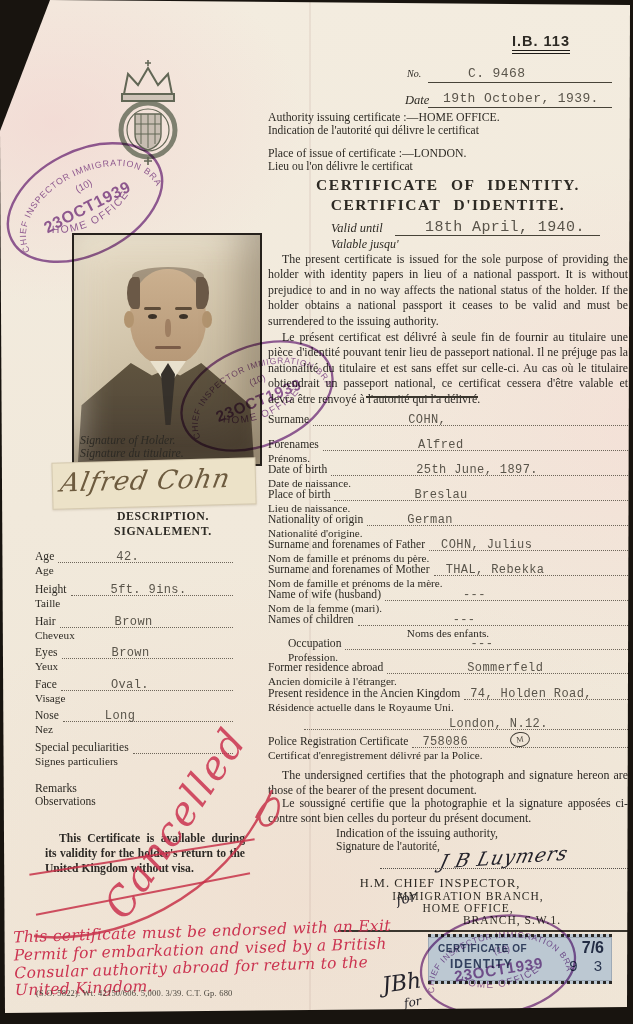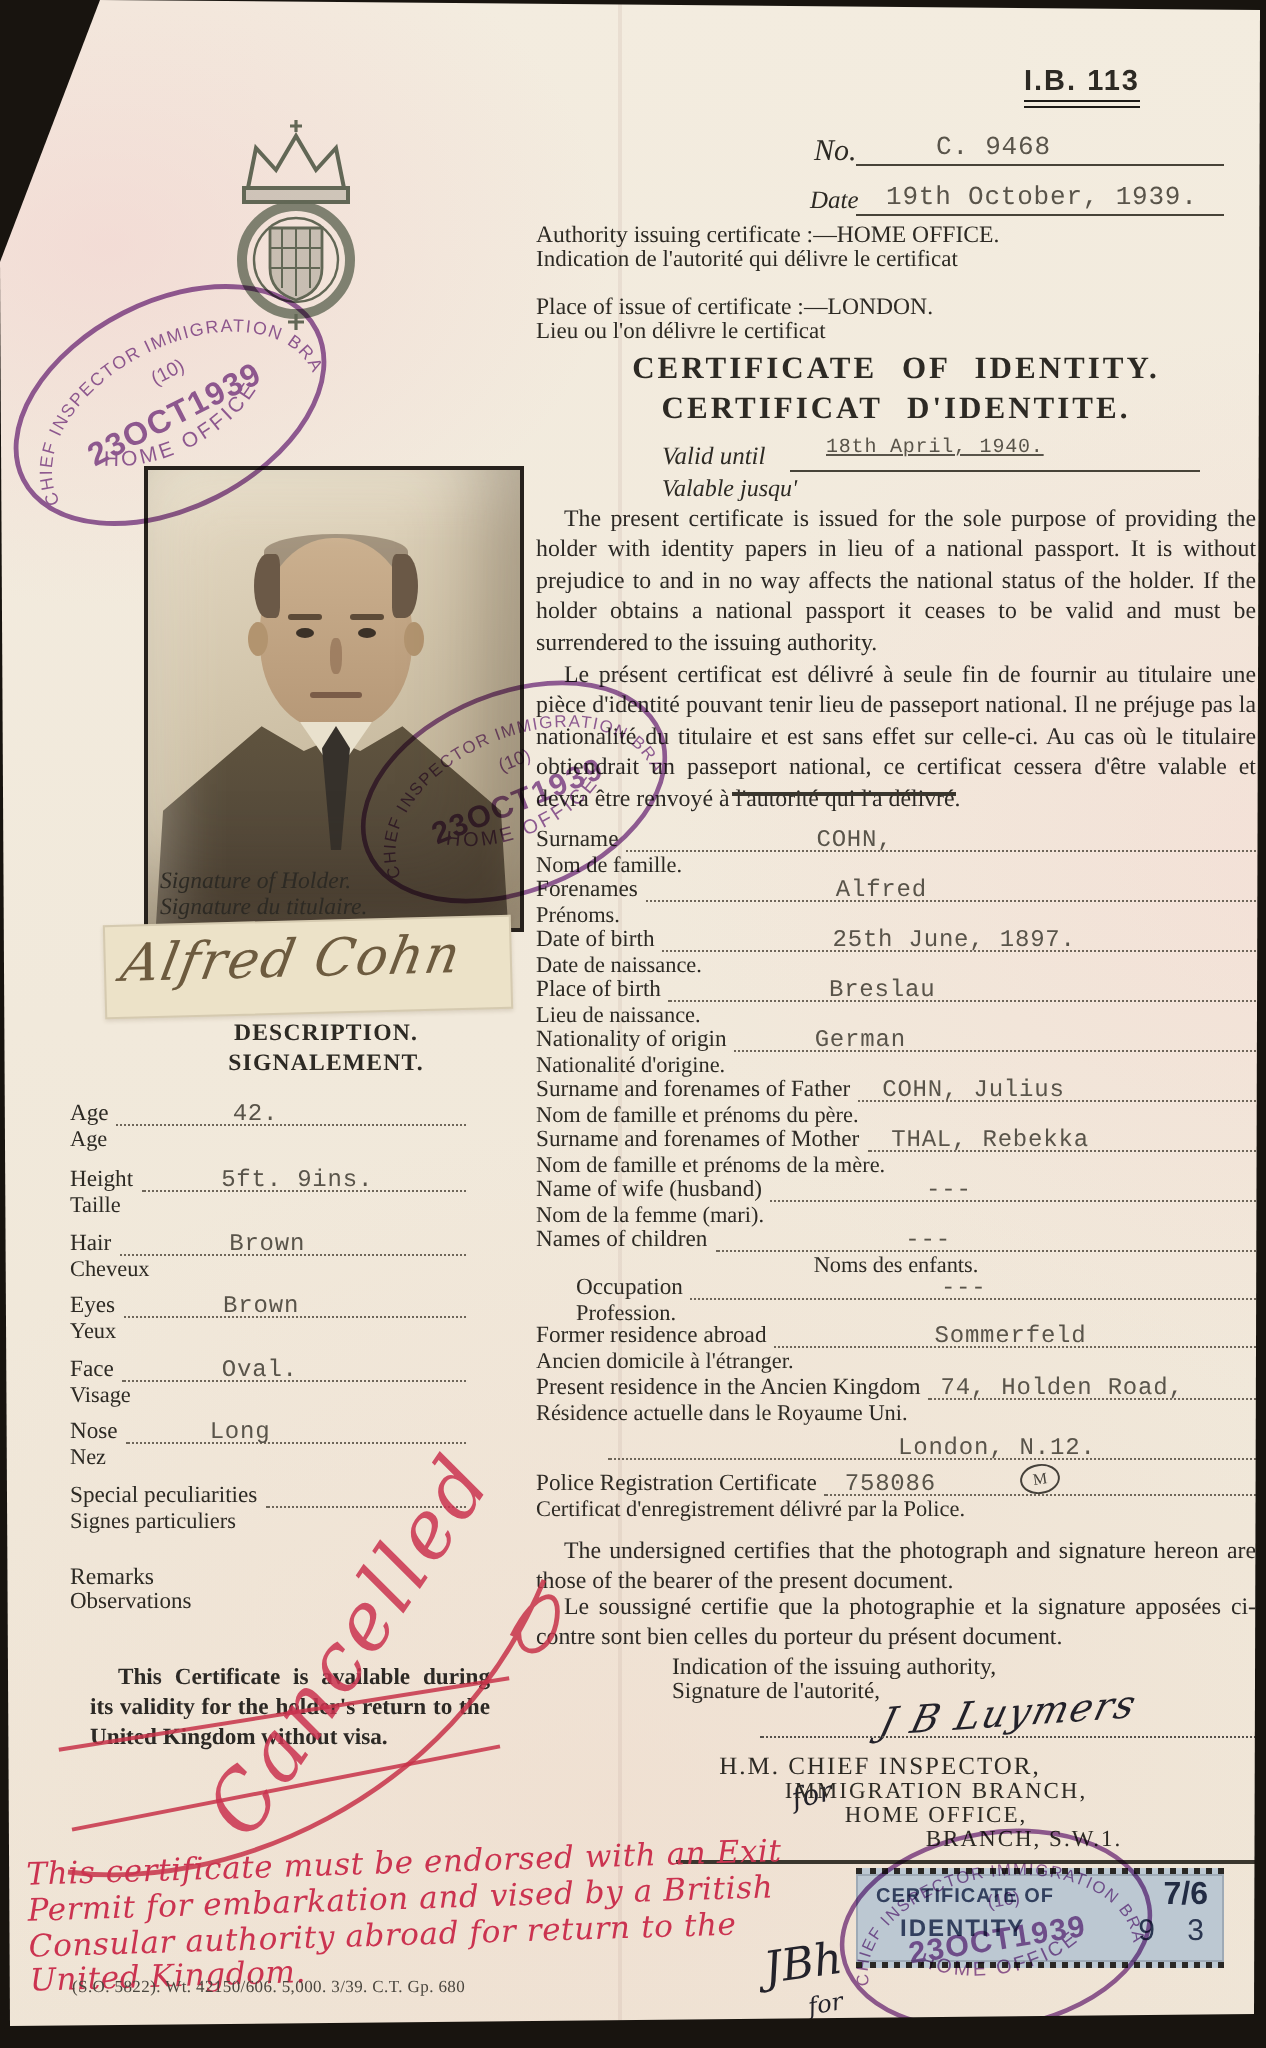--- a/index.html
+++ b/index.html
@@ -35,54 +35,53 @@
 </style>
 </head>
 <body>
 
 <div id="scan">
   <div id="paper">
     <div class="fold"></div>
 
     <div class="abs bold ink" style="left:512px;top:33px;font-size:14.5px;letter-spacing:1px;border-bottom:4px double #1d1b17;padding-bottom:1px;font-family:'Liberation Sans',sans-serif;">I.B. 113</div>
 
-    <div class="abs it ink" style="left:407px;top:68px;font-size:15px;">No.</div>
+    <div class="abs it ink" style="left:407px;top:68px;font-size:10px;">No.</div>
     <div class="uline" style="left:428px;top:82px;width:184px;"></div>
     <div class="abs type" style="left:468px;top:66px;font-size:13px;">C. 9468</div>
 
     <div class="abs it ink" style="left:405px;top:93px;font-size:12.5px;">Date</div>
     <div class="uline" style="left:428px;top:107px;width:184px;"></div>
     <div class="abs type" style="left:443px;top:91px;font-size:13px;">19th October, 1939.</div>
 
     <div class="abs ink" style="left:268px;top:110px;font-size:11.8px;">Authority issuing certificate :—HOME OFFICE.</div>
     <div class="abs ink" style="left:268px;top:124px;font-size:11.5px;">Indication de l'autorité qui délivre le certificat</div>
     <div class="abs ink" style="left:268px;top:146px;font-size:11.8px;">Place of issue of certificate :—LONDON.</div>
     <div class="abs ink" style="left:268px;top:160px;font-size:11.5px;">Lieu ou l'on délivre le certificat</div>
 
     <div class="abs bold ink" style="left:268px;top:176px;width:360px;text-align:center;font-size:15.5px;letter-spacing:1.5px;word-spacing:7px;">CERTIFICATE OF IDENTITY.</div>
     <div class="abs bold ink" style="left:268px;top:196px;width:360px;text-align:center;font-size:15.5px;letter-spacing:1.5px;word-spacing:7px;">CERTIFICAT D'IDENTITE.</div>
 
     <div class="abs it ink" style="left:331px;top:221px;font-size:12.5px;">Valid until</div>
     <div class="uline" style="left:395px;top:235px;width:205px;"></div>
-    <div class="abs type" style="left:413px;top:219px;font-size:10px;text-decoration:underline;">18th April, 1940.</div>
+    <div class="abs type" style="left:425px;top:219px;font-size:15px;">18th April, 1940.</div>
     <div class="abs it ink" style="left:331px;top:237px;font-size:12px;">Valable jusqu'</div>
 
     <div class="abs para" style="left:268px;top:252px;width:360px;">The present certificate is issued for the sole purpose of providing the holder with identity papers in lieu of a national passport. It is without prejudice to and in no way affects the national status of the holder. If the holder obtains a national passport it ceases to be valid and must be surrendered to the issuing authority.</div>
     <div class="abs para" style="left:268px;top:330px;width:360px;">Le présent certificat est délivré à seule fin de fournir au titulaire une pièce d'identité pouvant tenir lieu de passeport national. Il ne préjuge pas la nationalité du titulaire et est sans effet sur celle-ci. Au cas où le titulaire obtiendrait un passeport national, ce certificat cessera d'être valable et devra être renvoyé à l'autorité qui l'a délivré.</div>
     <div class="abs" style="left:366px;top:396px;width:112px;height:2px;background:#3a362e;"></div>
 
     <div class="abs" style="left:268px;top:0;width:360px;">
       <div class="abs" style="top:412px;width:360px;">
         <div class="r1">
             <span class="en">Surname</span>
             <span class="fillline">
               <span class="val type" style="left:95px;">COHN,</span>
             </span>
           </div>
-        <div class="fr">Nom de famille.</div>
       </div>
       <div class="abs" style="top:437px;width:360px;">
         <div class="r1">
             <span class="en">Forenames</span>
             <span class="fillline">
               <span class="val type" style="left:95px;">Alfred</span>
             </span>
           </div>
         <div class="fr">Prénoms.</div>
       </div>

